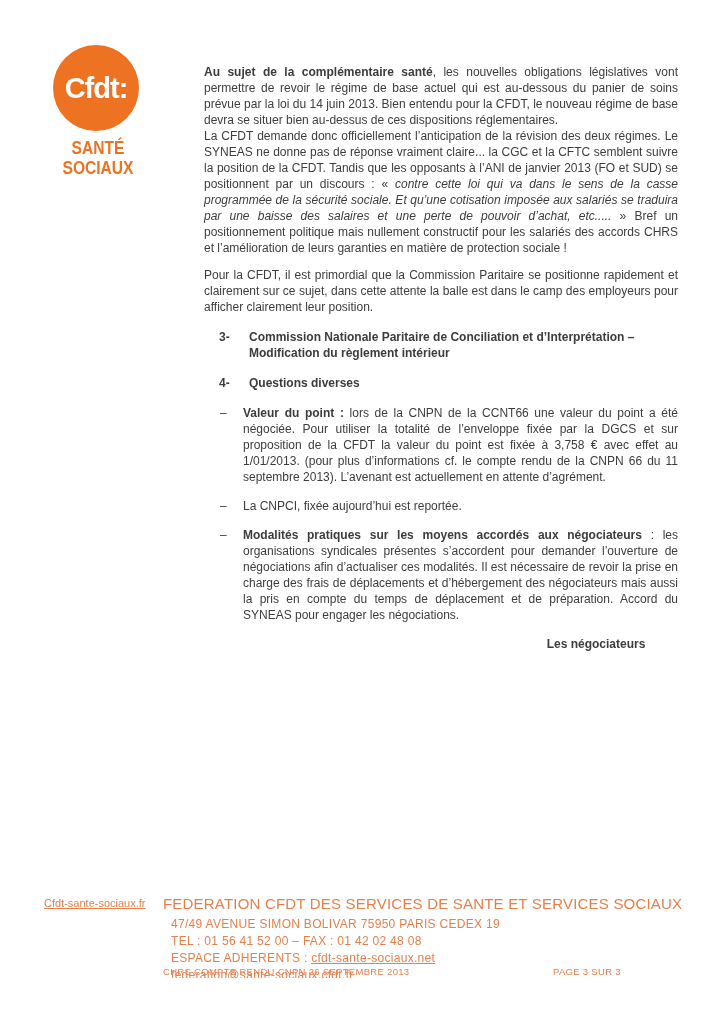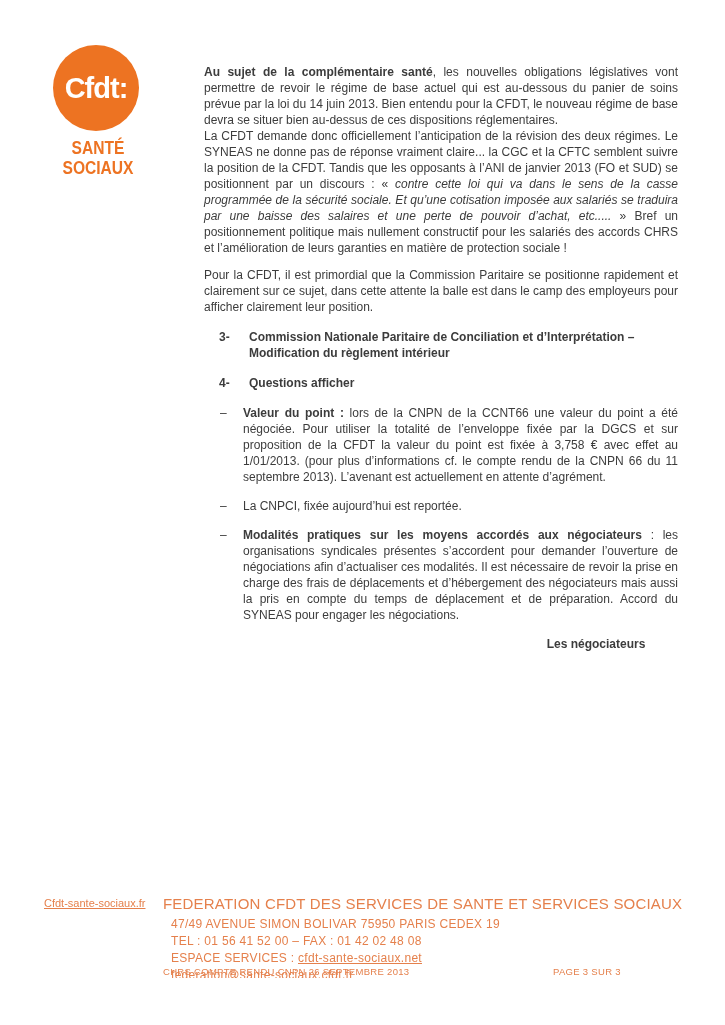--- a/index.html
+++ b/index.html
@@ -85,21 +85,21 @@
     <p class="para">Pour la CFDT, il est primordial que la Commission Paritaire se positionne rapidement et clairement sur ce sujet, dans cette attente la balle est dans le camp des employeurs pour afficher clairement leur position.</p>
 
     <div class="num-heading">
       <span class="hnum">3-</span>
       <span class="htext">Commission Nationale Paritaire de Conciliation et d’Interprétation – Modification du règlement intérieur</span>
     </div>
 
 
     <div class="num-heading">
       <span class="hnum">4-</span>
-      <span class="htext">Questions afficher</span>
+      <span class="htext">Questions diverses</span>
     </div>
 
     <div class="bullet">
       <span class="bmarker">–</span>
       <span class="btext"><strong>Valeur du point :</strong><span> lors de la CNPN de la CCNT66 une valeur du point a été négociée. Pour utiliser la totalité de l’enveloppe fixée par la DGCS et sur proposition de la CFDT la valeur du point est fixée à 3,758 € avec effet au 1/01/2013. (pour plus d’informations cf. le compte rendu de la CNPN 66 du 11 septembre 2013). L’avenant est actuellement en attente d’agrément.</span></span>
     </div>
 
     <div class="bullet">
       <span class="bmarker">–</span>
       <span class="btext"><strong></strong><span>La CNPCI, fixée aujourd’hui est reportée.</span></span>
@@ -113,20 +113,20 @@
     <div class="signature">Les négociateurs</div>
 
   </div>
 
   <a class="footer-link" href="#">Cfdt-sante-sociaux.fr</a>
 
   <div class="footer-block">
     <p class="org">FEDERATION CFDT DES SERVICES DE SANTE ET SERVICES SOCIAUX</p>
     <p class="small">47/49 AVENUE SIMON BOLIVAR 75950 PARIS CEDEX 19</p>
     <p class="small">TEL : 01 56 41 52 00 – FAX : 01 42 02 48 08</p>
-    <p class="small"><span>ESPACE SERVICES : </span><a href="#">cfdt-sante-sociaux.net</a></p>
+    <p class="small"><span>ESPACE ADHERENTS : </span><a href="#">cfdt-sante-sociaux.net</a></p>
     <p class="small"><a href="#">federation@sante-sociaux.cfdt.fr</a></p>
   </div>
 
   <div class="docref">CHRS COMPTE RENDU CNPN 26 SEPTEMBRE 2013</div>
   <div class="pageno">PAGE 3 SUR 3</div>
 
 </div>
 
 </body></html>

